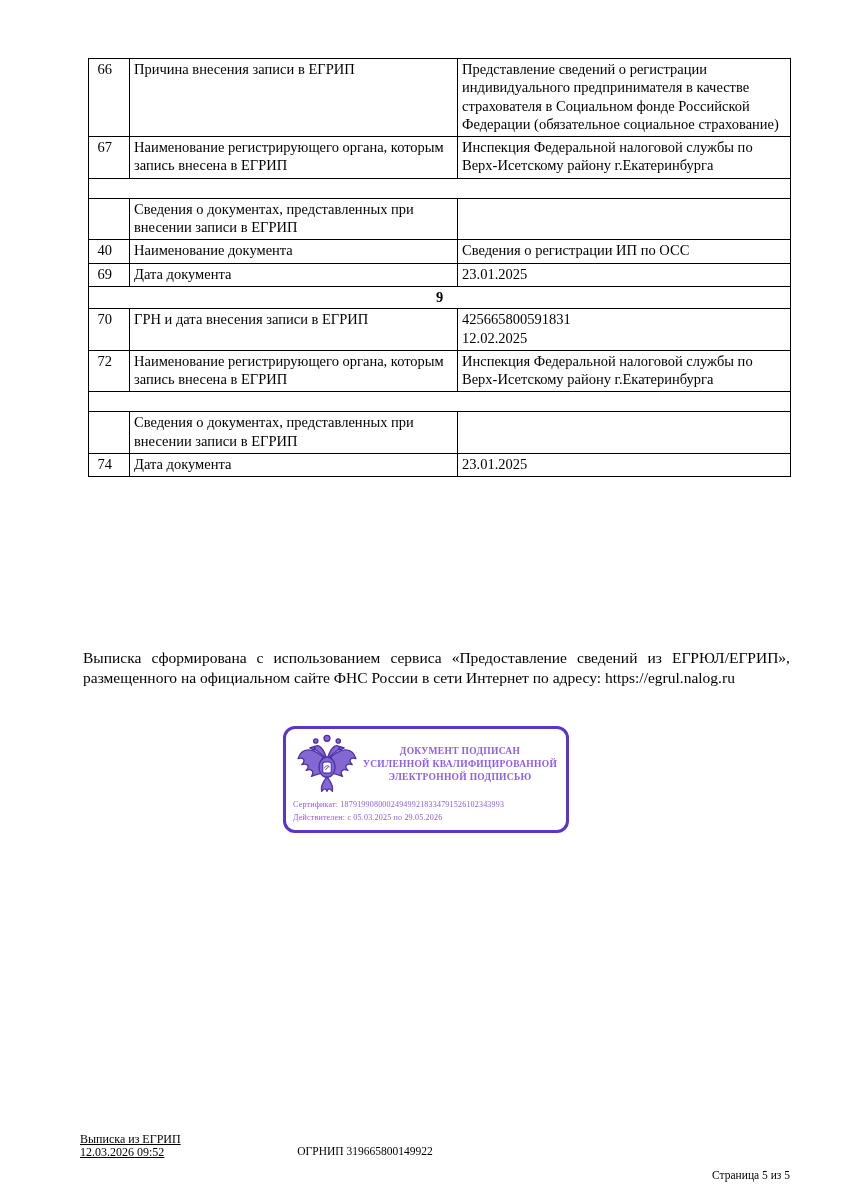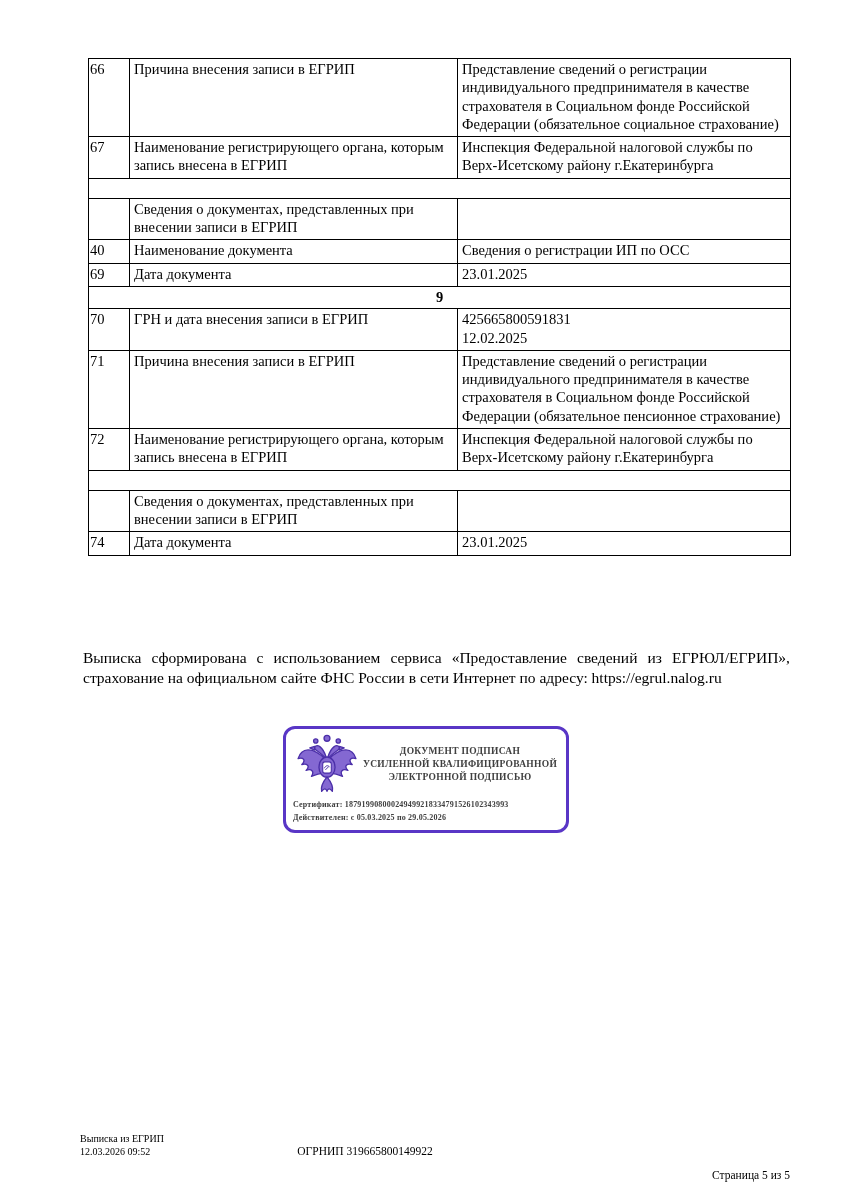--- a/index.html
+++ b/index.html
@@ -27,21 +27,21 @@
     font-size: 14.5px;
     line-height: 18.3px;
   }
   .egrip-table td {
     border: 1px solid #000000;
     vertical-align: top;
     padding: 1px 4px 3px 4px;
     box-sizing: border-box;
     overflow: hidden;
   }
-  .egrip-table .c1 { text-align: left; padding-left: 1px; padding-right: 1px; }
+  .egrip-table .c1 { text-align: right; padding-left: 1px; padding-right: 17px; }
   .egrip-table .c3 { white-space: pre-line; }
   .egrip-table tr.spacer td { height: 20px; padding: 0; }
   .egrip-table tr.section td {
     text-align: center;
     font-weight: bold;
     padding-top: 1px;
     padding-bottom: 2px;
   }
 
   
@@ -57,21 +57,21 @@
 
   
   .stamp {
     position: absolute;
     left: 283px;
     top: 726px;
     width: 266px;
     border: 3px solid #5936c6;
     border-radius: 12px;
     padding: 5px 7px 6px 7px;
-    color: #404040;
+    color: #8b5cf6;
     font-family: "Liberation Serif", serif;
   }
   .stamp-top {
     display: flex;
     align-items: center;
   }
   .stamp-emblem {
     width: 68px;
     height: 60px;
     flex: none;
@@ -80,33 +80,34 @@
   .stamp-titles {
     flex: 1;
     text-align: center;
     font-weight: bold;
     font-size: 9.5px;
     line-height: 13px;
     letter-spacing: 0.3px;
   }
   .stamp-details {
     margin-top: 4px;
-    font-weight: bold;
+    font-weight: normal;
     font-size: 8px;
     line-height: 13px;
     letter-spacing: 0.2px;
   }
 
   
   .footer-left {
     position: absolute;
     left: 80px;
     top: 1133px;
-    font-size: 10px;
+    font-size: 12px;
     line-height: 12.5px;
+    text-decoration: underline;
   }
   .footer-center {
     position: absolute;
     left: 0;
     top: 1145px;
     width: 730px;
     text-align: center;
     font-size: 11.5px;
     line-height: 12.5px;
   }
@@ -160,46 +161,41 @@
     <tr class="section">
       <td colspan="3">9</td>
     </tr>
     <tr>
       <td class="c1">70</td>
       <td class="c2">ГРН и дата внесения записи в ЕГРИП</td>
       <td class="c3">425665800591831
 12.02.2025</td>
     </tr>
     <tr>
-      <td class="c1">71</td>
-      <td class="c2">Причина внесения записи в ЕГРИП</td>
-      <td class="c3">Представление сведений о регистрации индивидуального предпринимателя в качестве страхователя в Социальном фонде Российской Федерации (обязательное пенсионное страхование)</td>
-    </tr>
-    <tr>
       <td class="c1">72</td>
       <td class="c2">Наименование регистрирующего органа, которым запись внесена в ЕГРИП</td>
       <td class="c3">Инспекция Федеральной налоговой службы по Верх-Исетскому району г.Екатеринбурга</td>
     </tr>
     <tr class="spacer">
       <td colspan="3"></td>
     </tr>
     <tr>
       <td class="c1"></td>
       <td class="c2">Сведения о документах, представленных при внесении записи в ЕГРИП</td>
       <td class="c3"></td>
     </tr>
     <tr>
       <td class="c1">74</td>
       <td class="c2">Дата документа</td>
       <td class="c3">23.01.2025</td>
     </tr>
   </tbody>
 </table>
 
-<div class="note">Выписка сформирована с использованием сервиса «Предоставление сведений из ЕГРЮЛ/ЕГРИП», страхование на официальном сайте ФНС России в сети Интернет по адресу: https://egrul.nalog.ru</div>
+<div class="note">Выписка сформирована с использованием сервиса «Предоставление сведений из ЕГРЮЛ/ЕГРИП», размещенного на официальном сайте ФНС России в сети Интернет по адресу: https://egrul.nalog.ru</div>
 
 <div class="stamp">
   <div class="stamp-top">
     <div class="stamp-emblem">
       <svg viewBox="0 0 120 112" xmlns="http://www.w3.org/2000/svg">
         <g fill="#8468d2" stroke="#4b2fa8" stroke-width="2.5" stroke-linejoin="round">
 
           <path d="M58,48 C32,22 12,26 6,46 C16,43 21,49 13,57 C23,54 29,60 21,68 C31,64 37,70 31,79 C43,74 51,72 58,74 Z"></path>
 
           <path d="M62,48 C88,22 108,26 114,46 C104,43 99,49 107,57 C97,54 91,60 99,68 C89,64 83,70 89,79 C77,74 69,72 62,74 Z"></path>

